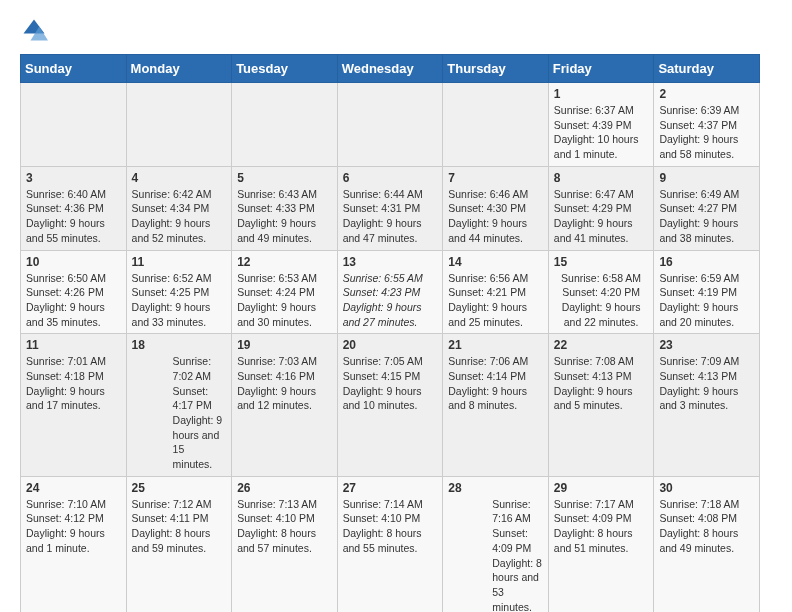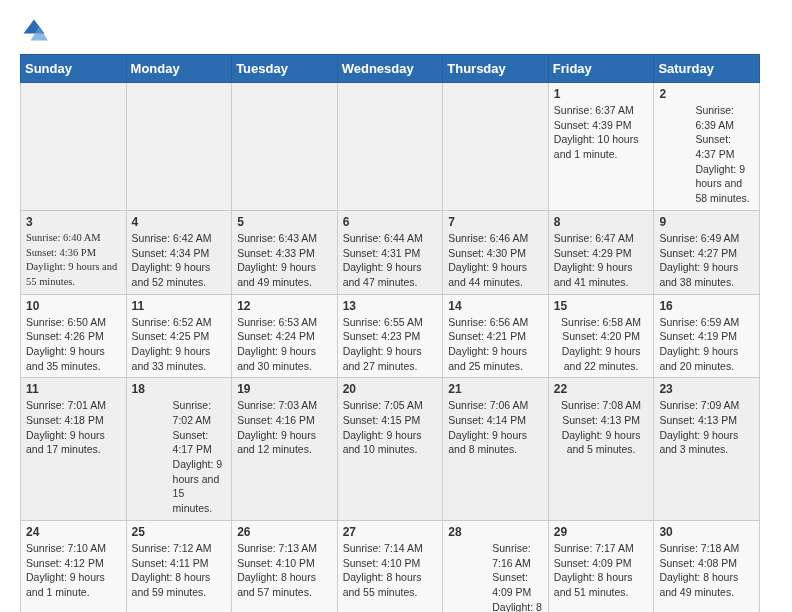--- a/index.html
+++ b/index.html
@@ -131,29 +131,29 @@
           <td class="empty"></td>
           <td class="empty"></td>
           <td>
             <span class="day-num">1</span>
             <div style="white-space: pre-line; line-height: 1.4;">Sunrise: 6:37 AM
 Sunset: 4:39 PM
 Daylight: 10 hours and 1 minute.</div>
           </td>
           <td>
             <span class="day-num">2</span>
-            <div style="white-space: pre-line; line-height: 1.4; margin-left: 36px;">Sunrise: 6:39 AM
+            <div style="white-space: pre-line; line-height: 1.4;">Sunrise: 6:39 AM
 Sunset: 4:37 PM
 Daylight: 9 hours and 58 minutes.</div>
           </td>
         </tr>
         <tr>
           <td>
             <span class="day-num">3</span>
-            <div style="white-space: pre-line; line-height: 1.4; font-family: Liberation Serif, serif;">Sunrise: 6:40 AM
+            <div style="white-space: pre-line; line-height: 1.4;">Sunrise: 6:40 AM
 Sunset: 4:36 PM
 Daylight: 9 hours and 55 minutes.</div>
           </td>
           <td>
             <span class="day-num">4</span>
             <div style="white-space: pre-line; line-height: 1.4;">Sunrise: 6:42 AM
 Sunset: 4:34 PM
 Daylight: 9 hours and 52 minutes.</div>
           </td>
           <td>
@@ -201,21 +201,21 @@
 Daylight: 9 hours and 33 minutes.</div>
           </td>
           <td>
             <span class="day-num">12</span>
             <div style="white-space: pre-line; line-height: 1.4;">Sunrise: 6:53 AM
 Sunset: 4:24 PM
 Daylight: 9 hours and 30 minutes.</div>
           </td>
           <td>
             <span class="day-num">13</span>
-            <div style="white-space: pre-line; line-height: 1.4;">Sunrise: 6:55 AM
+            <div style="white-space: pre-line; line-height: 1.4; font-style: italic;">Sunrise: 6:55 AM
 Sunset: 4:23 PM
 Daylight: 9 hours and 27 minutes.</div>
           </td>
           <td>
             <span class="day-num">14</span>
             <div style="white-space: pre-line; line-height: 1.4;">Sunrise: 6:56 AM
 Sunset: 4:21 PM
 Daylight: 9 hours and 25 minutes.</div>
           </td>
           <td>
@@ -257,21 +257,21 @@
 Daylight: 9 hours and 10 minutes.</div>
           </td>
           <td>
             <span class="day-num">21</span>
             <div style="white-space: pre-line; line-height: 1.4;">Sunrise: 7:06 AM
 Sunset: 4:14 PM
 Daylight: 9 hours and 8 minutes.</div>
           </td>
           <td>
             <span class="day-num">22</span>
-            <div style="white-space: pre-line; line-height: 1.4; text-align: center;">Sunrise: 7:08 AM
+            <div style="white-space: pre-line; line-height: 1.4;">Sunrise: 7:08 AM
 Sunset: 4:13 PM
 Daylight: 9 hours and 5 minutes.</div>
           </td>
           <td>
             <span class="day-num">23</span>
             <div style="white-space: pre-line; line-height: 1.4;">Sunrise: 7:09 AM
 Sunset: 4:13 PM
 Daylight: 9 hours and 3 minutes.</div>
           </td>
         </tr>

